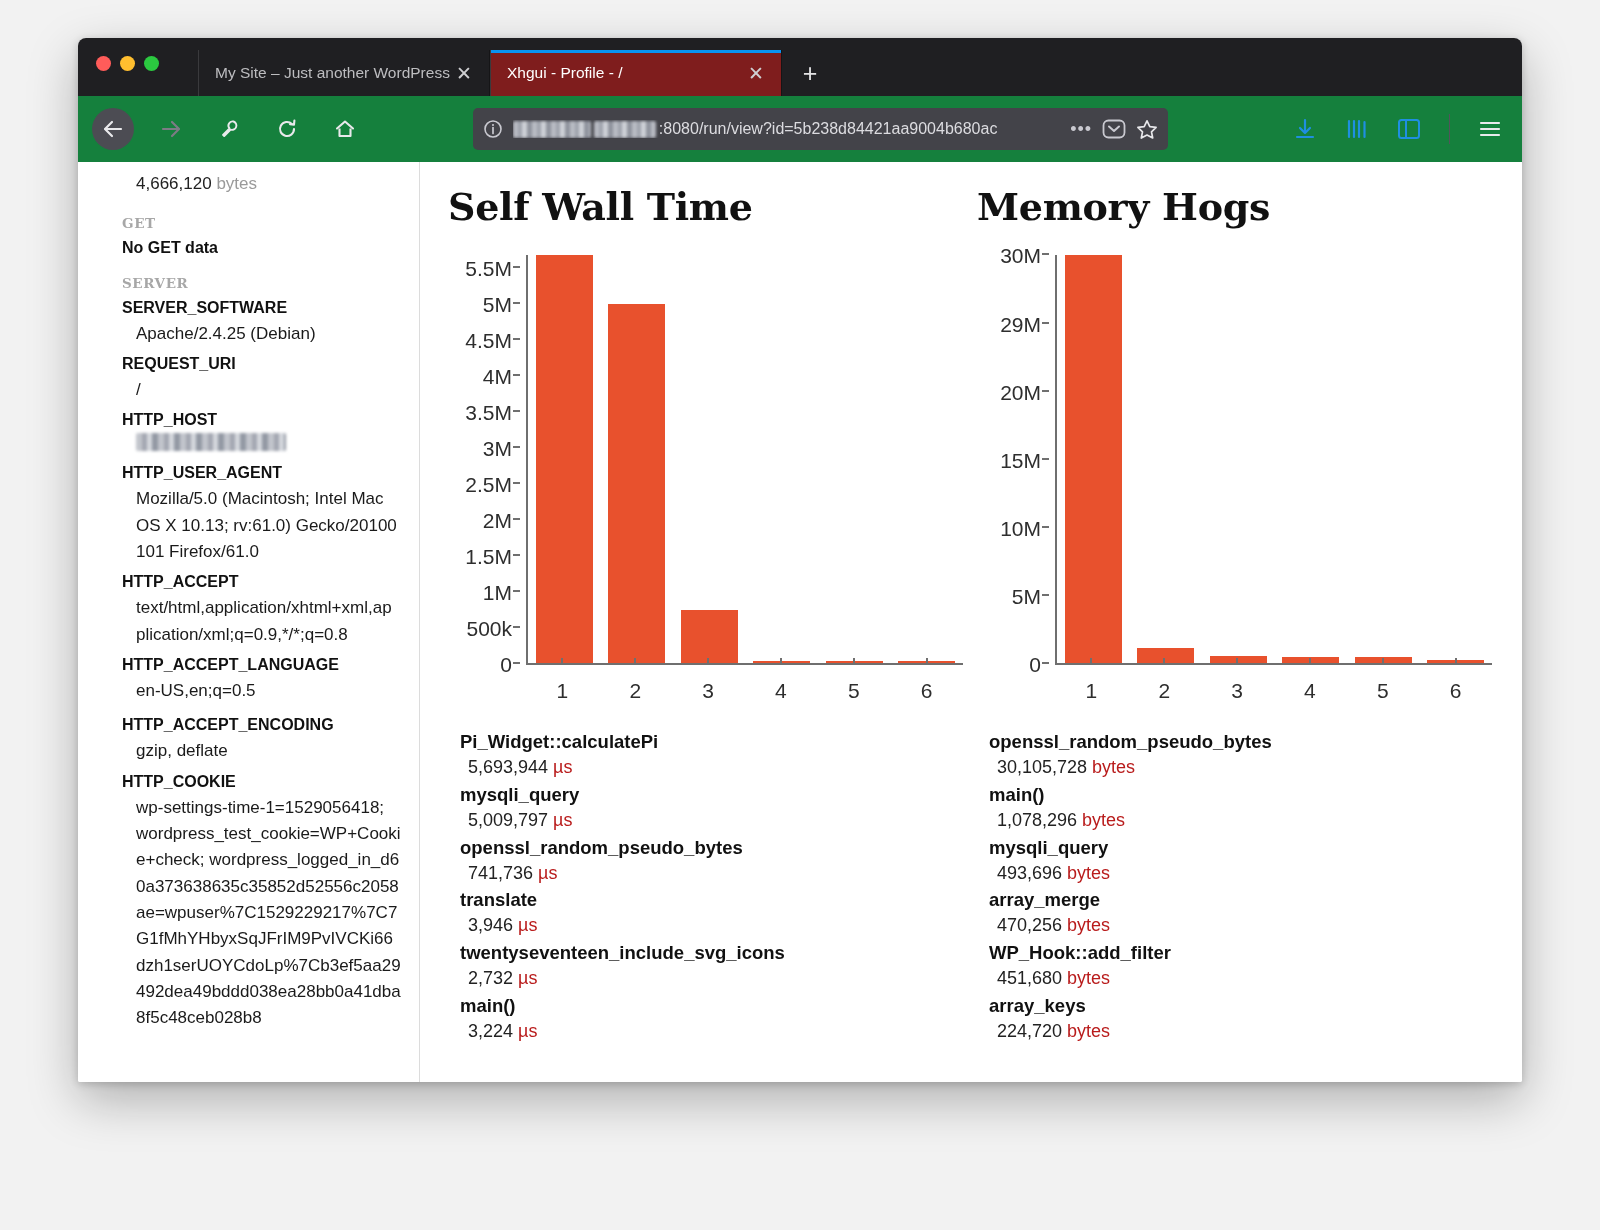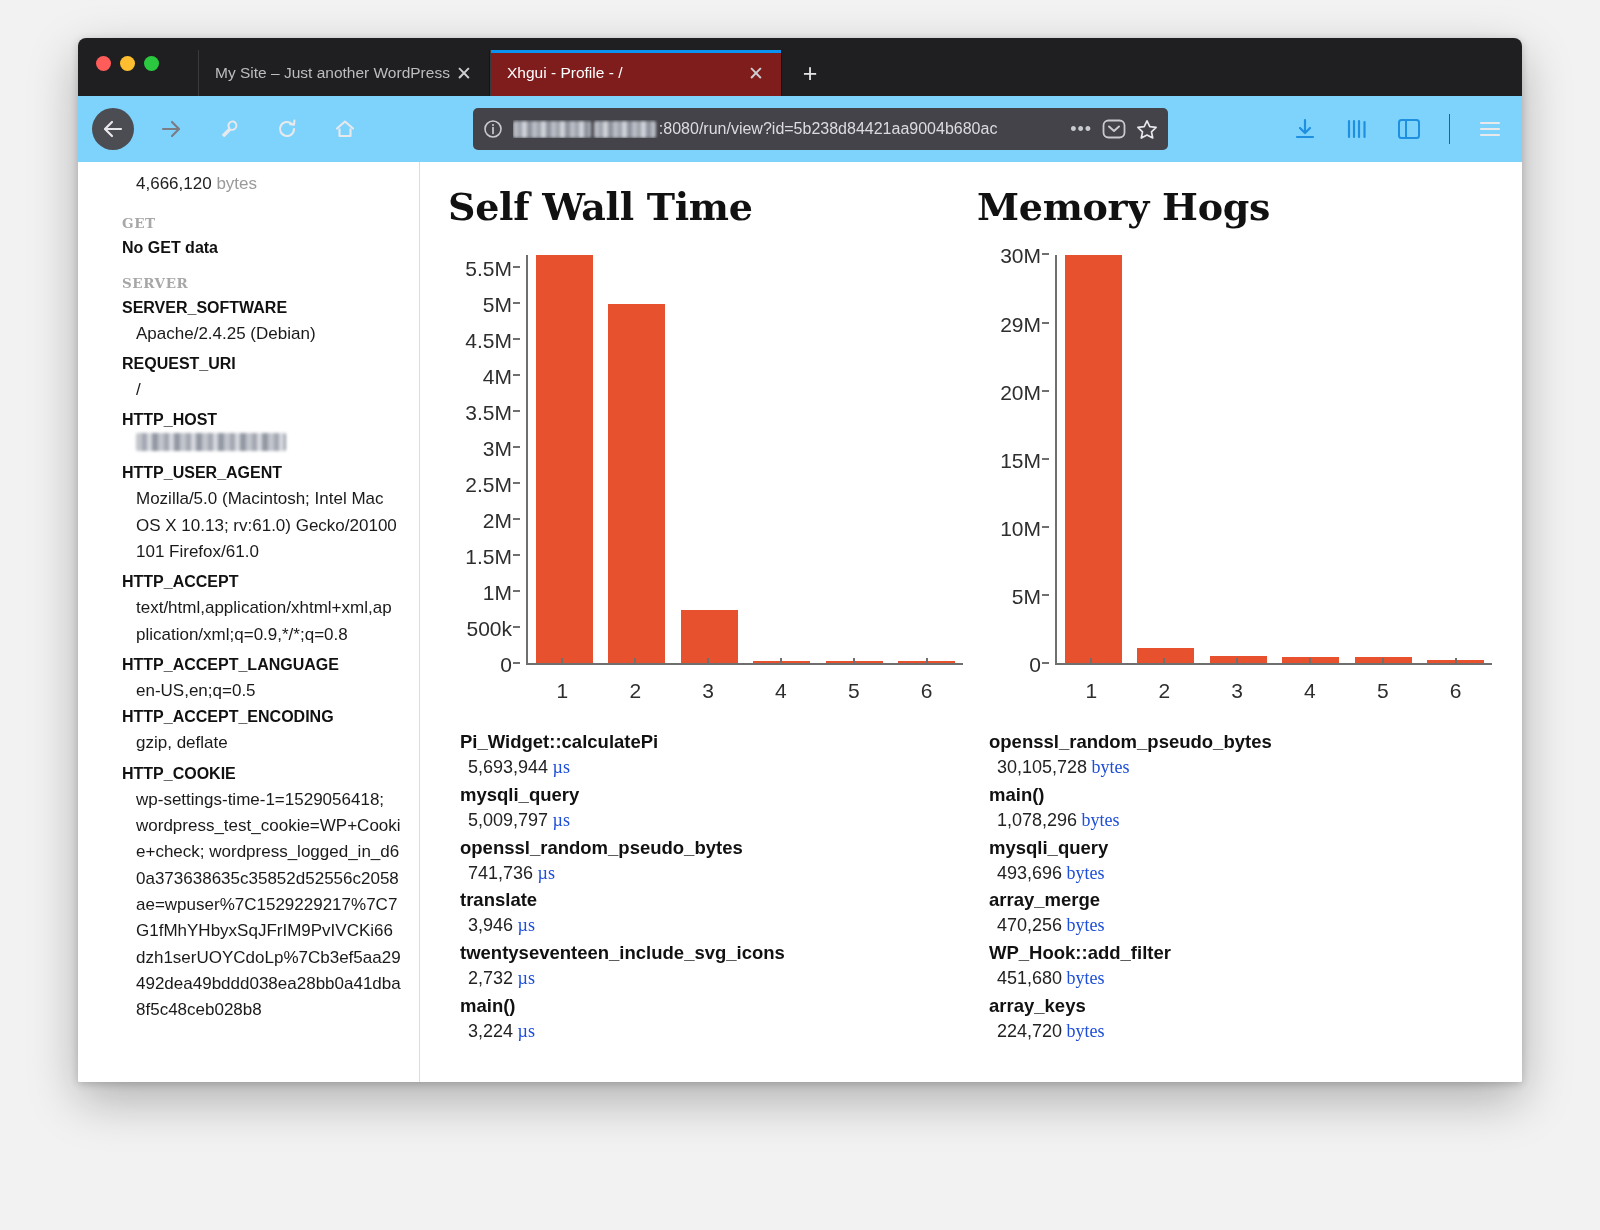--- a/index.html
+++ b/index.html
@@ -82,21 +82,21 @@
     width: 44px; height: 46px;
     display: flex; align-items: center; justify-content: center;
     color: #e3e3e5;
     font-size: 25px;
     margin-left: 6px;
   }
 
   
   .navbar {
     height: 66px;
-    background: #7dd3fc;
+    background: #15803d;
     display: flex;
     align-items: center;
     padding: 0 14px;
     gap: 16px;
   }
   .navbtn {
     width: 42px; height: 42px;
     border-radius: 50%;
     display: flex; align-items: center; justify-content: center;
     color: #e9e9ec;
@@ -264,21 +264,21 @@
     display: flex;
     height: 7px;
   }
   .xtk { flex: 1 1 0; display: flex; justify-content: center; }
   .xtk i { width: 2px; height: 7px; background: #6f6f6f; display: block; }
 
   .legend { margin-top: 14px; }
   .leg-item { margin-bottom: 2px; }
   .leg-name { font-weight: bold; font-size: 18.5px; color: #111; margin-left: 12px; }
   .leg-val { padding-left: 20px; font-size: 18px; color: #222; line-height: 1.6; }
-  .leg-val .unit { color: #1d4ed8; font-family: Liberation Serif, serif; }
+  .leg-val .unit { color: #b91c1c; }
 </style>
 </head>
 <body>
 
 <div class="page-bg"></div>
 
 <div class="window">
 
   <div class="tabbar">
     <div class="traffic">
@@ -429,21 +429,21 @@
       </div>
       <div>
         <div class="sb-strong" style="margin-top:8px">HTTP_ACCEPT</div>
         <div class="sb-wrap">text/html,application/xhtml+xml,application/xml;q=0.9,*/*;q=0.8</div>
       </div>
       <div>
         <div class="sb-strong" style="margin-top:8px">HTTP_ACCEPT_LANGUAGE</div>
         <div class="sb-wrap">en-US,en;q=0.5</div>
       </div>
       <div>
-        <div class="sb-strong" style="margin-top:4px">HTTP_ACCEPT_ENCODING</div>
+        <div class="sb-strong" style="margin-top:12px">HTTP_ACCEPT_ENCODING</div>
         <div class="sb-wrap">gzip, deflate</div>
       </div>
       <div>
         <div class="sb-strong" style="margin-top:8px">HTTP_COOKIE</div>
         <div class="sb-wrap">wp-settings-time-1=1529056418; wordpress_test_cookie=WP+Cookie+check; wordpress_logged_in_d60a373638635c35852d52556c2058ae=wpuser%7C1529229217%7C7G1fMhYHbyxSqJFrIM9PvIVCKi66dzh1serUOYCdoLp%7Cb3ef5aa29492dea49bddd038ea28bb0a41dba8f5c48ceb028b8</div>
       </div>
     </div>
 
     <div class="main">
       <div class="charts-row">

